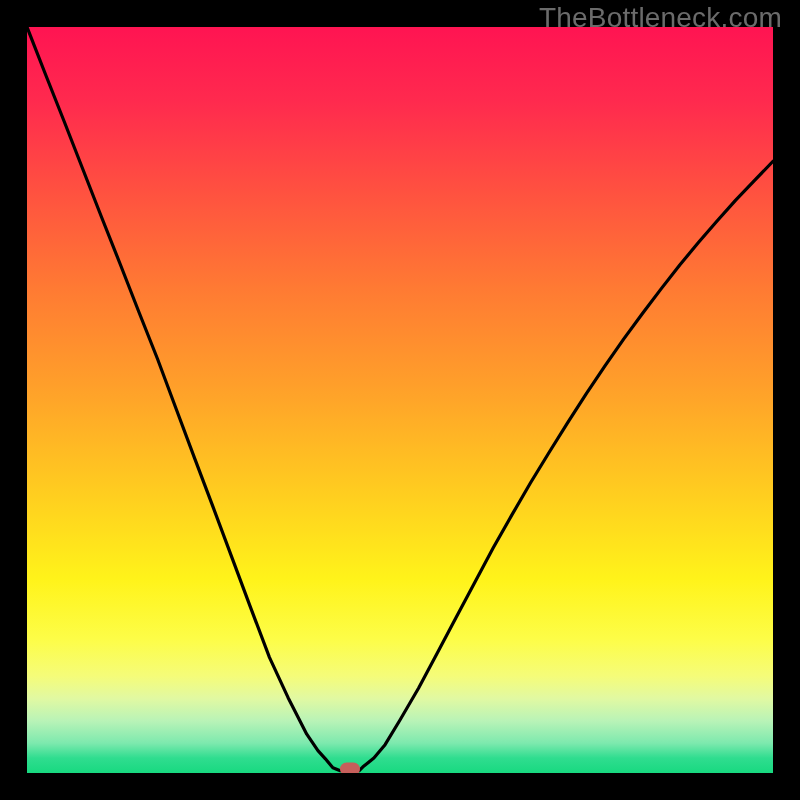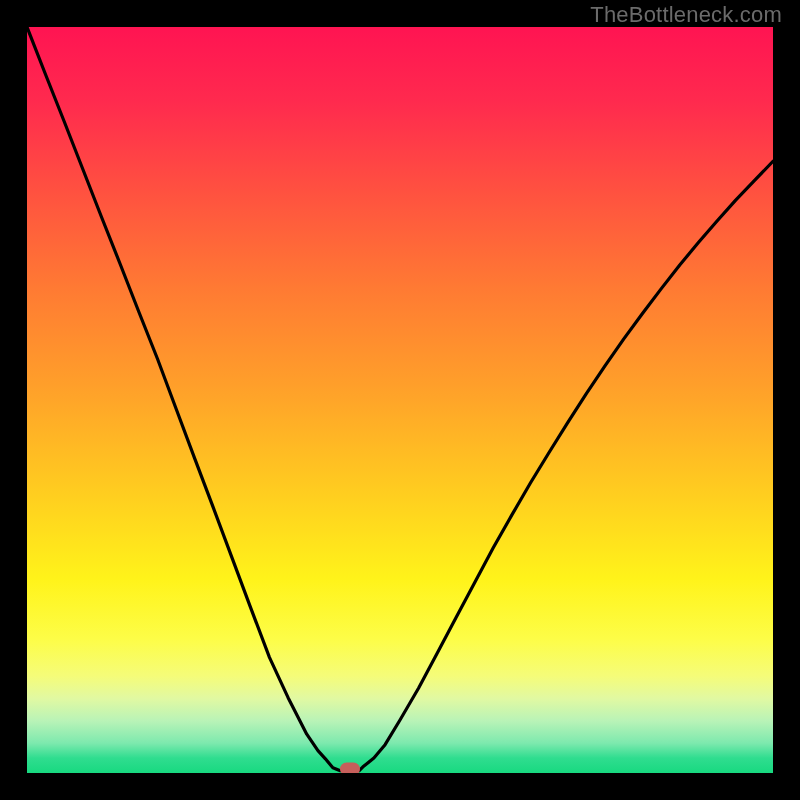--- a/index.html
+++ b/index.html
@@ -15,21 +15,21 @@
     position: relative;
     width: 800px;
     height: 800px;
     background: #000;
   }
   .watermark {
     position: absolute;
     top: 2px;
     right: 18px;
     color: #6b6b6b;
-    font-size: 22px;
+    font-size: 28px;
     font-weight: 500;
     letter-spacing: 0.2px;
     z-index: 30;
     user-select: none;
   }
   .plot-area {
     position: absolute;
     left: 27px;
     top: 27px;
     width: 746px;

